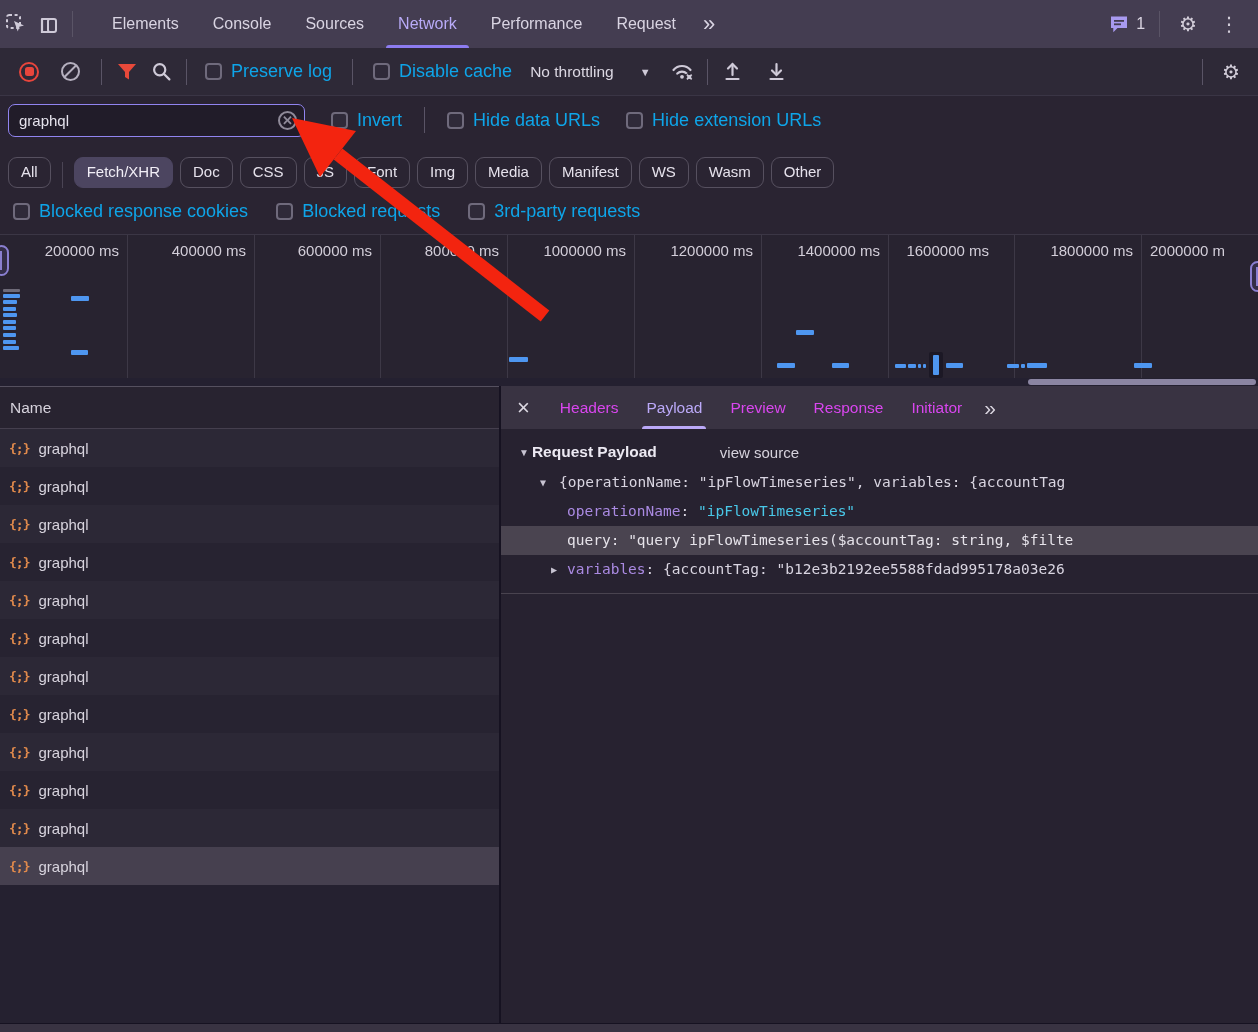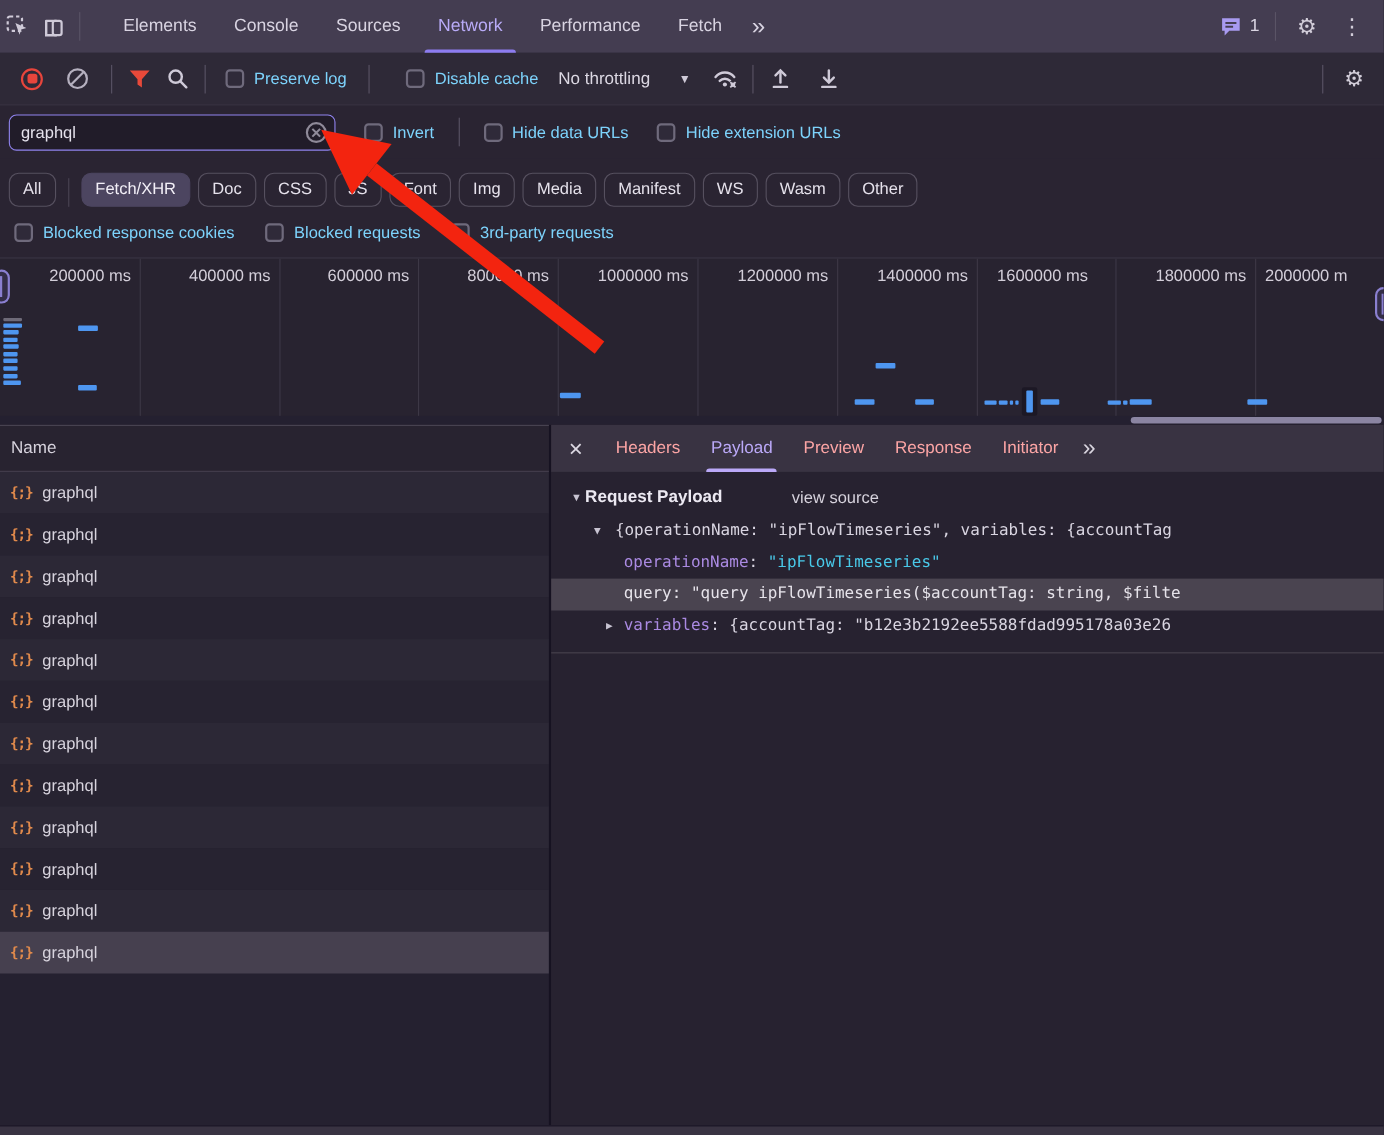--- a/index.html
+++ b/index.html
@@ -21,21 +21,21 @@
 
   
   .toolbar2{height:48px;background:#2e2937;display:flex;align-items:center;border-bottom:1px solid #3a3545;padding-left:10px}
   .rec{width:20px;height:20px;border:2px solid #e8453c;border-radius:50%;display:flex;align-items:center;justify-content:center;margin:0 9px;flex:none}
   .rec-in{width:9px;height:9px;background:#e8453c;border-radius:2.5px}
   .block{width:19px;height:19px;border:2px solid #b5b0bf;border-radius:50%;position:relative;margin:0 13px;flex:none}
   .block::after{content:"";position:absolute;left:-1px;top:6px;width:17px;height:2px;background:#b5b0bf;transform:rotate(-45deg)}
   .tbtn{display:flex;align-items:center;justify-content:center;width:34px;height:34px;flex:none}
   .cbgroup{display:flex;align-items:center}
   .cb{width:17px;height:17px;border:2px solid #6f6a7c;border-radius:4px;background:#2f2a39;flex:none}
-  .cblab{font-size:15px;color:#7dd3fc;margin-left:9px;white-space:nowrap}
+  .cblab{font-size:18px;color:#0ea5e9;margin-left:9px;white-space:nowrap}
   .throttle{display:flex;align-items:center;margin-left:18px;font-size:15.5px;color:#dcd8e3}
   .caret{font-size:11px;margin-left:26px;color:#cfcad8}
   .spacer{flex:1}
 
   
   .filterrow{height:48px;display:flex;align-items:center;padding-left:8px;background:#2a2432}
   .fwrap{position:relative;flex:none}
   .finput{width:297px;height:33px;background:#211c29;border:1.5px solid #9184f0;border-radius:7px;color:#e5e2ec;font-size:15px;padding:0 34px 0 10px;outline:none;font-family:"Liberation Sans",sans-serif}
   .fclear{position:absolute;right:8px;top:7px;width:19px;height:19px;border:2px solid #8f8a99;border-radius:50%;color:#8f8a99;font-size:13px;line-height:15px;text-align:center;font-weight:bold}
   .filterrow .cbgroup{margin-left:26px}
@@ -70,21 +70,21 @@
   .rows{flex:1;overflow:hidden}
   .rrow{height:38px;display:flex;align-items:center;padding-left:9px;gap:9px;font-size:15px;color:#d8d4de}
   .rrow:nth-child(odd){background:#2c2836}
   .rrow:nth-child(even){background:#272331}
   .rrow.selected{background:#46404f}
   .ricon{font-family:"DejaVu Sans Mono",monospace;font-size:13px;font-weight:bold;color:#e18a4c;letter-spacing:-1px}
 
   .right{flex:1;background:#272230;display:flex;flex-direction:column;overflow:hidden}
   .dtabs{height:43px;background:#393342;display:flex;align-items:center;flex:none}
   .dclose{font-size:22px;color:#dcd8e2;padding:0 16px;line-height:40px}
-  .dtab{padding:0 14px;line-height:43px;font-size:15.5px;color:#fca5a5;position:relative}
+  .dtab{padding:0 14px;line-height:43px;font-size:15.5px;color:#d946ef;position:relative}
   .dtab.active{color:#bba9f8}
   .dtab.active::after{content:"";position:absolute;left:10px;right:10px;bottom:0;height:3px;background:#bba9f8;border-radius:3px 3px 0 0}
   .dchev{font-size:21px;color:#d9d5df;padding:0 8px;letter-spacing:-3px}
 
   .payload{padding-top:14px}
   .rp-h{display:flex;align-items:center;padding-left:18px}
   .tri{font-size:10px;color:#c8c4d2;margin-right:3px}
   .rp-title{font-weight:bold;font-size:15.5px;color:#ece9f2}
   .viewsrc{margin-left:63px;color:#d6d2dc;font-size:15px}
   .code{font-family:"DejaVu Sans Mono",monospace;font-size:14.5px;color:#d9d5e1;line-height:29px;white-space:nowrap;position:relative;overflow:hidden}
@@ -117,21 +117,21 @@
       <rect x="11" y="6" width="8" height="13" rx="2" fill="#443d51" stroke="#cfcad8" stroke-width="2"></rect>
     </svg>
   </div>
   <div class="vdiv"></div>
   <div class="tabs" id="main-tabs">
       <div class="tab">Elements</div>
       <div class="tab">Console</div>
       <div class="tab">Sources</div>
       <div class="tab active">Network</div>
       <div class="tab">Performance</div>
-      <div class="tab">Fetch</div>
+      <div class="tab">Request</div>
     </div>
   <div class="chev">»</div>
   <div class="topbar-right">
     <div class="badge">
       <svg width="20" height="20" viewBox="0 0 20 20">
         <path d="M2 2.5 h16 v11.5 h-9.5 l-4.2 4.2 v-4.2 H2 Z" fill="#a89af0"></path>
         <rect x="5" y="6" width="10" height="1.8" fill="#443d51"></rect>
         <rect x="5" y="9.4" width="7" height="1.8" fill="#443d51"></rect>
       </svg>
       <span>1</span>
@@ -158,21 +158,21 @@
       <circle cx="8.7" cy="8.7" r="5.6" class="st"></circle>
       <line x1="13" y1="13" x2="18.4" y2="18.4" class="st" stroke-width="2.5"></line>
     </svg>
   </div>
   <div class="vdiv"></div>
   <div class="cbgroup" style="margin-left:10px">
     <div class="cb"></div>
     <div class="cblab">Preserve log</div>
   </div>
   <div class="vdiv" style="margin-left:20px"></div>
-  <div class="cbgroup" style="margin-left:25px">
+  <div class="cbgroup" style="margin-left:12px">
     <div class="cb"></div>
     <div class="cblab">Disable cache</div>
   </div>
   <div class="throttle">
     <span>No throttling</span>
     <span class="caret">▼</span>
   </div>
   <div class="tbtn" style="margin-left:14px">
     <svg width="26" height="21" viewBox="0 0 26 21">
       <path d="M4.5 9 A11 11 0 0 1 21.5 9" class="st"></path>

